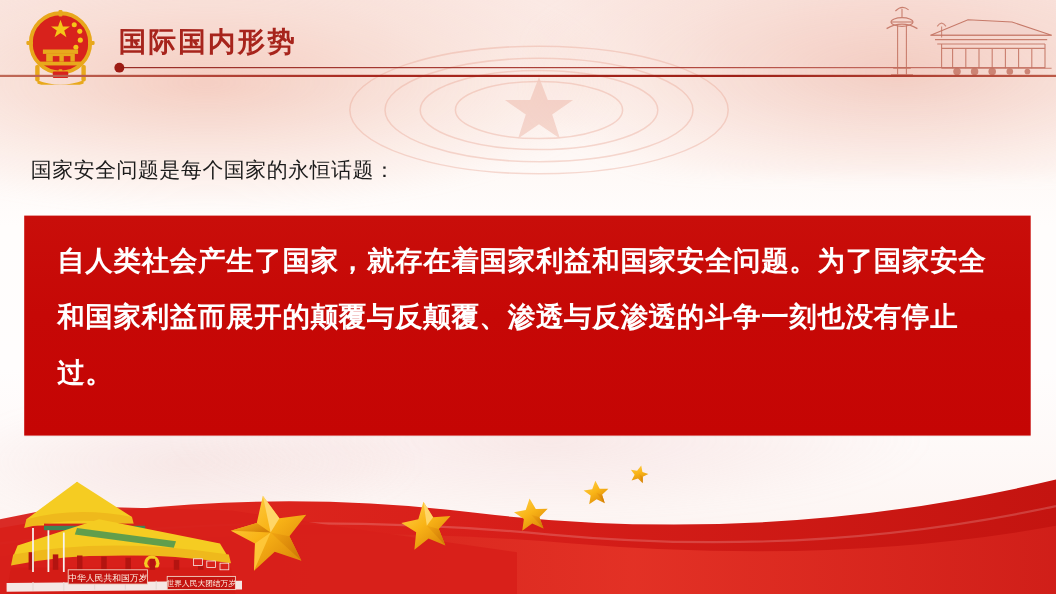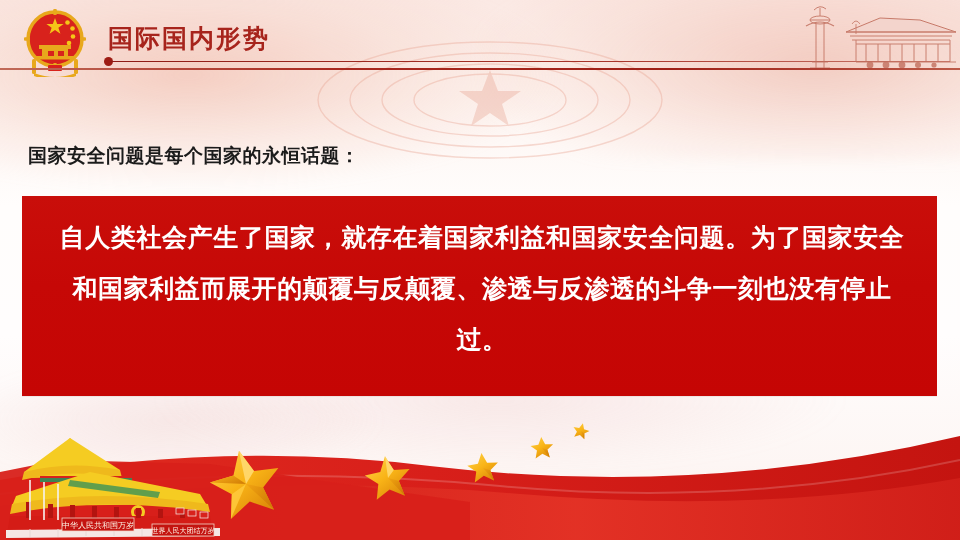--- a/index.html
+++ b/index.html
@@ -109,21 +109,21 @@
     right: 0; top: 0;
     width: 200px; height: 70px;
     opacity: 0.95;
   }
 
   
   .lead {
     position: absolute;
     left: 28px; top: 146px;
     font-size: 19px;
-    font-weight: 700;
+    font-weight: 400;
     color: #1b1b1b;
     letter-spacing: 0.5px;
     line-height: 1;
   }
 
   .quote-box {
     position: absolute;
     left: 22px; top: 196px;
     width: 915px; height: 200px;
     background: linear-gradient(180deg, #c90e0a 0%, #c60806 45%, #c50504 100%);
@@ -131,21 +131,20 @@
   }
   .quote-text {
     position: absolute;
     left: 30px; top: 16px;
     width: 860px;
     color: #ffffff;
     font-size: 25px;
     font-weight: 700;
     line-height: 51px;
     letter-spacing: 0.6px;
-    text-align: center;
   }
 
   
   .footer-deco {
     position: absolute;
     left: 0; bottom: 0;
     width: 960px; height: 120px;
     pointer-events: none;
   }
 </style>

